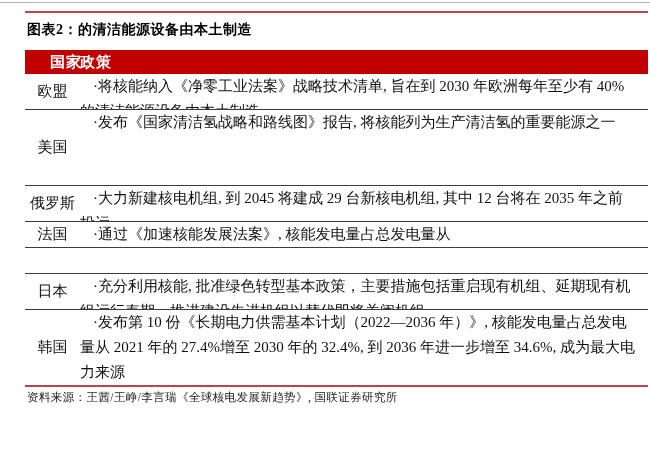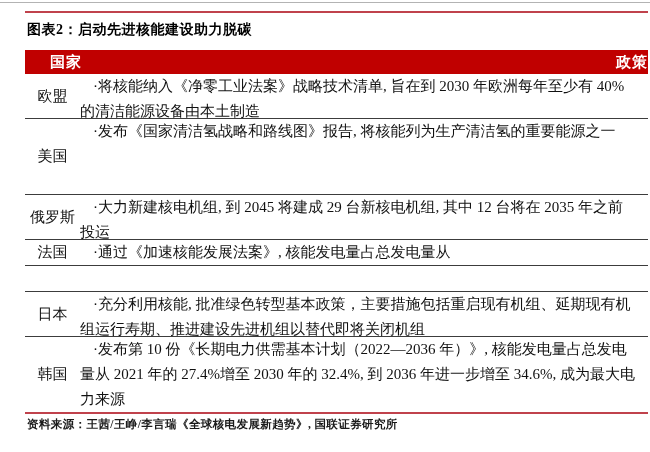--- a/index.html
+++ b/index.html
@@ -12,51 +12,51 @@
   .rule-red{height:2px;background:#c0424c;}
   .fig-title{
     font-size:14px;font-weight:bold;line-height:20px;
     margin:7px 0 10px 2px;letter-spacing:0.5px;color:#000;
   }
   .thead{
     height:24px;background:#c00000;color:#ffffff;display:flex;align-items:center;
     font-weight:bold;font-size:15px;letter-spacing:1px;
   }
   .th-country{width:55px;padding-left:25px;box-sizing:border-box;flex-shrink:0;white-space:nowrap;}
-  .th-policy{flex:1;text-align:right;}
+  .th-policy{flex:1;text-align:left;}
   .tbody{width:623px;}
   .trow{
     display:flex;box-sizing:border-box;border-bottom:1px solid #3c3c3c;
     font-size:15px;line-height:25px;overflow:hidden;
   }
   .trow.last{border-bottom:none;}
-  .row-eu,.row-ru,.row-jp{height:45px;}
+  .row-eu,.row-ru,.row-jp{height:36px;}
   .row-us{height:76px;}
   .row-fr,.row-uk{height:26px;}
   .row-kr{height:75px;}
   .td-country{
     width:55px;flex-shrink:0;display:flex;align-items:center;justify-content:center;
     text-align:center;
   }
   .td-policy{flex:1;padding-right:13px;}
   .policy{margin:0;text-indent:13px;}
   .source{
-    font-size:11.5px;line-height:15px;margin:3px 0 0 2px;letter-spacing:0.4px;color:#1a1a1a;font-weight:bold;
+    font-size:11.5px;line-height:15px;margin:3px 0 0 2px;letter-spacing:0.4px;color:#1a1a1a;
   }
 </style>
 </head>
 <body>
 
 <div class="page">
   <div class="top-hairline"></div>
 
   <div class="figure">
     <div class="rule-red"></div>
 
-    <div class="fig-title">图表2：启动先进核能建设助力脱碳</div>
+    <div class="fig-title">图表2：的清洁能源设备由本土制造</div>
 
     <div class="thead">
       <div class="th-country">国家</div>
       <div class="th-policy">政策</div>
     </div>
 
     <div class="tbody">
 
       <div class="trow row-eu">
         <div class="td-country">欧盟</div>

